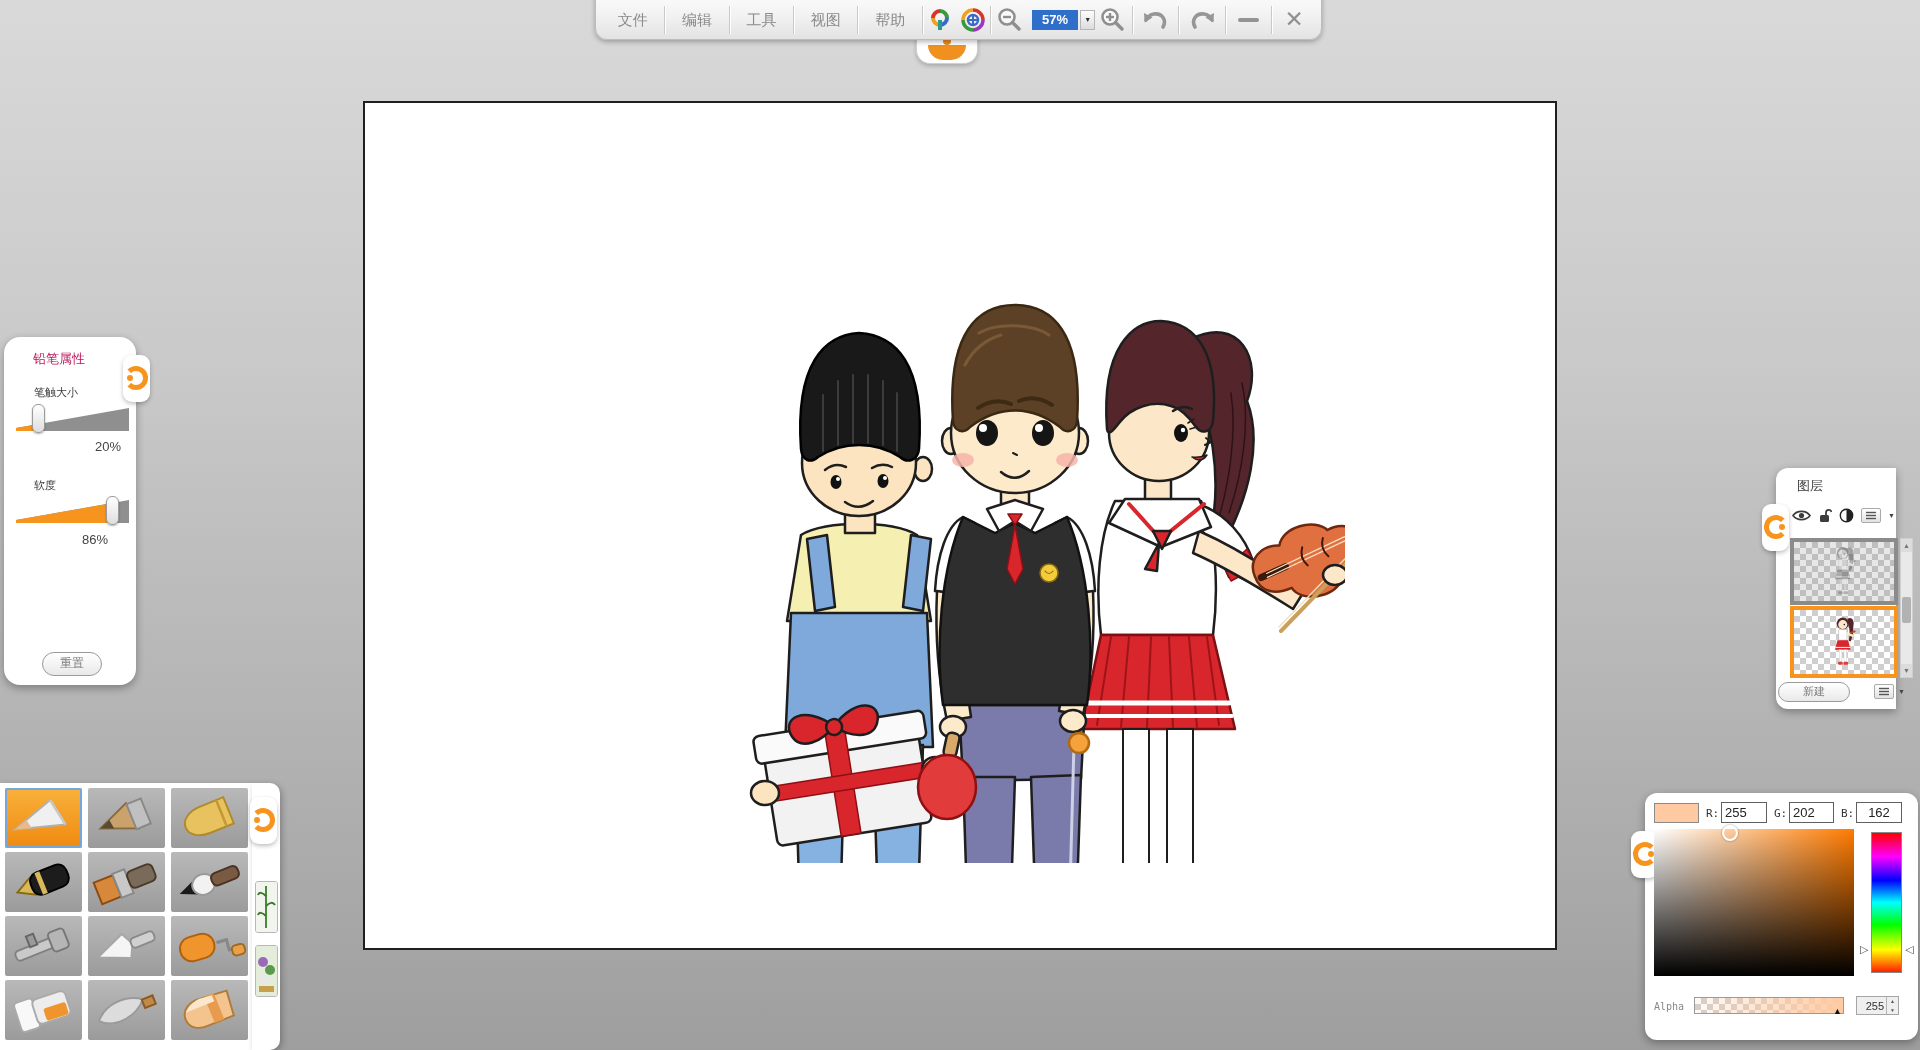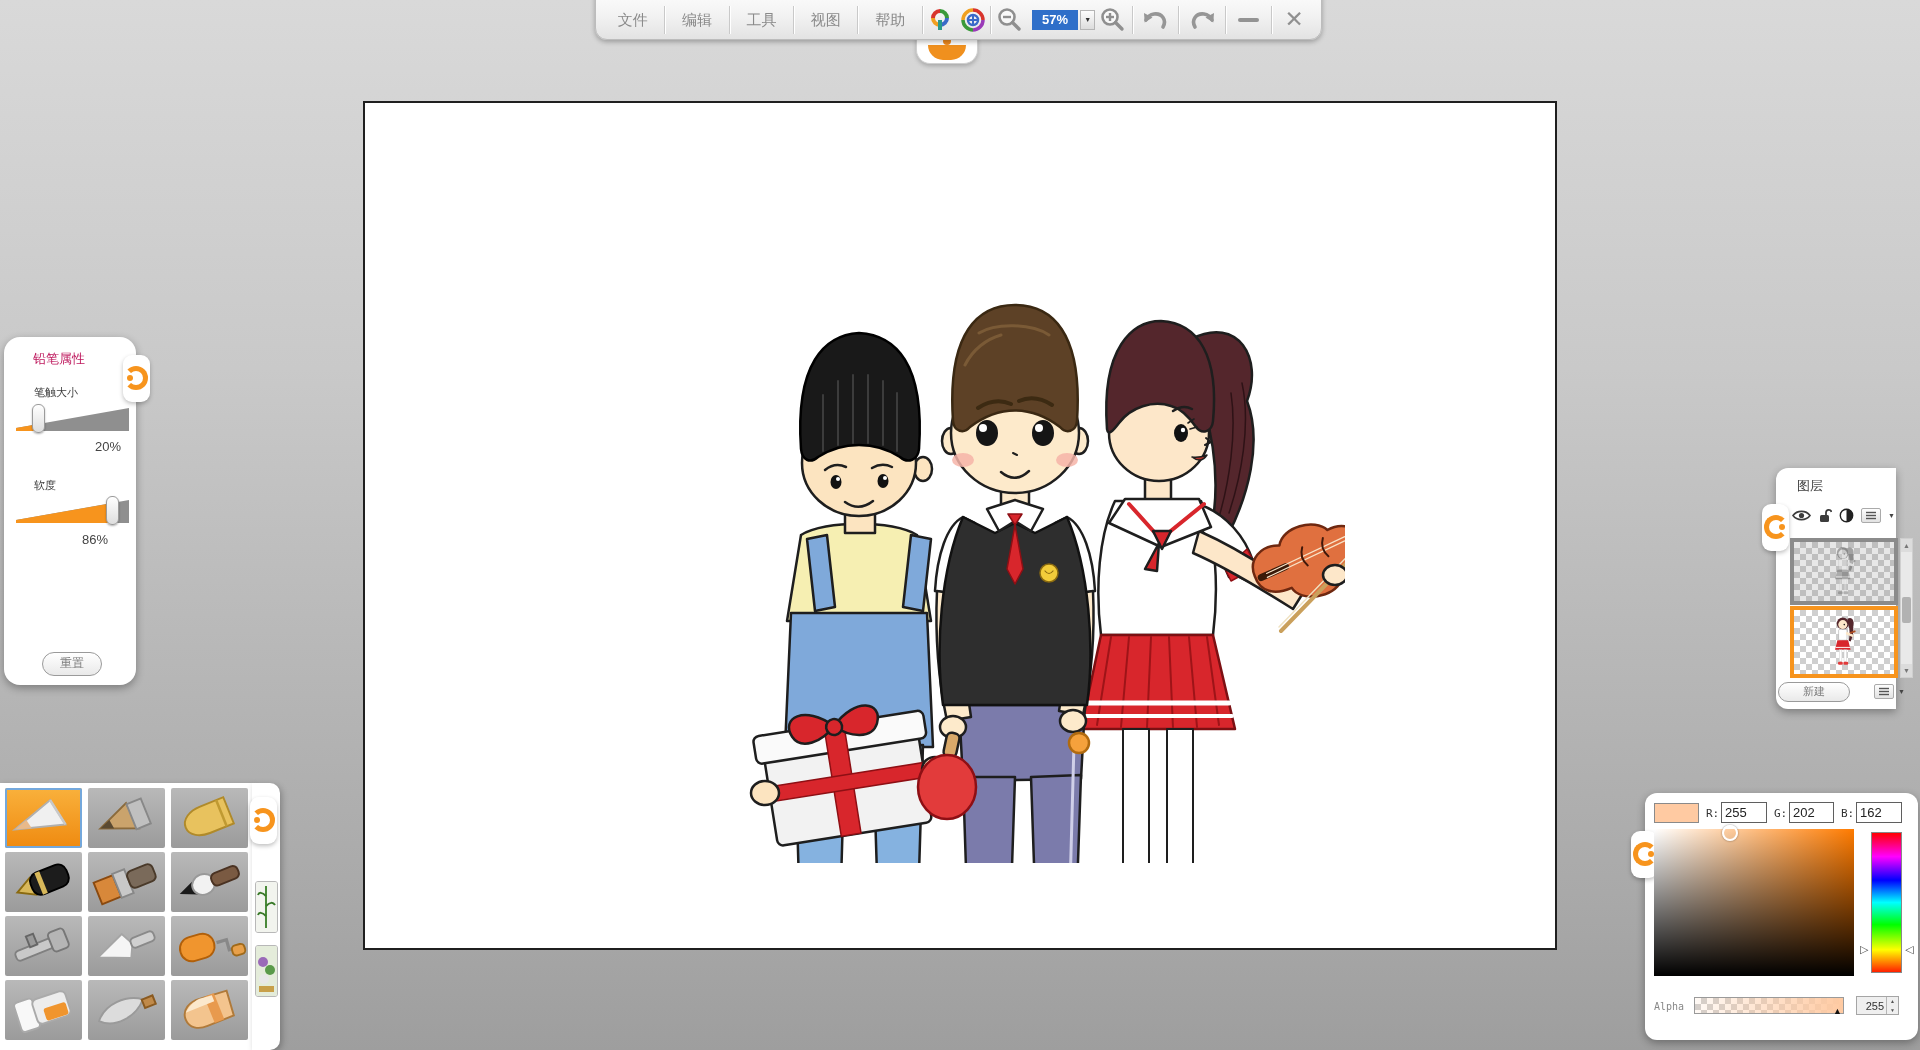--- a/index.html
+++ b/index.html
@@ -536,21 +536,21 @@
     <div class="handle" style="left:-14px;top:38px">
       <div class="h-arc open-right"></div>
       <div class="h-dot dr"></div>
     </div>
     <div class="swatch" style="background:#FFCAA2"></div>
     <span class="rgb-label" style="left:61px">R:</span>
     <input class="rgb-input" style="left: 76px; width: 46px;" value="255">
     <span class="rgb-label" style="left:129px">G:</span>
     <input class="rgb-input" style="left: 144px; width: 45px;" value="202">
     <span class="rgb-label" style="left:196px">B:</span>
-    <input class="rgb-input" style="left: 211px; width: 46px;" value="162">
+    <input class="rgb-input" style="left: 211px; width: 46px; text-align: center;" value="162">
     <div id="sv-square" class="abs">
       <div id="sv-cursor"></div>
     </div>
     <div id="hue-bar" class="abs"></div>
     <span class="hue-arrow" style="left:215px">▷</span>
     <span class="hue-arrow" style="left:260px">◁</span>
     <span class="alpha-label">Alpha</span>
     <div id="alpha-slider" class="abs checker">
       <div id="alpha-grad"></div>
       <span id="alpha-marker">▲</span>

